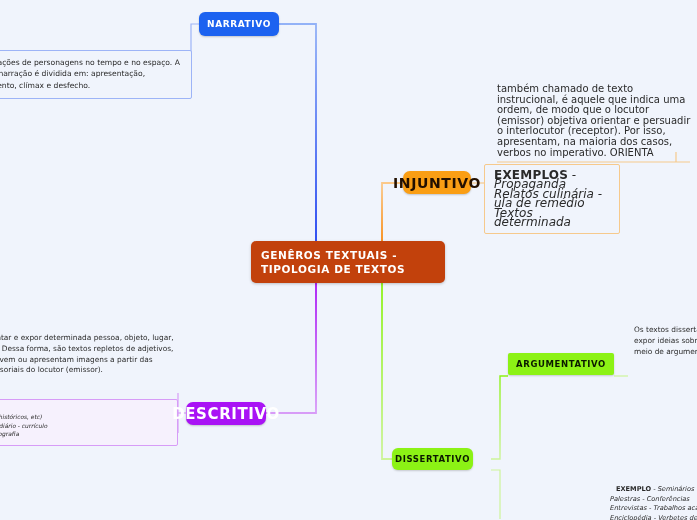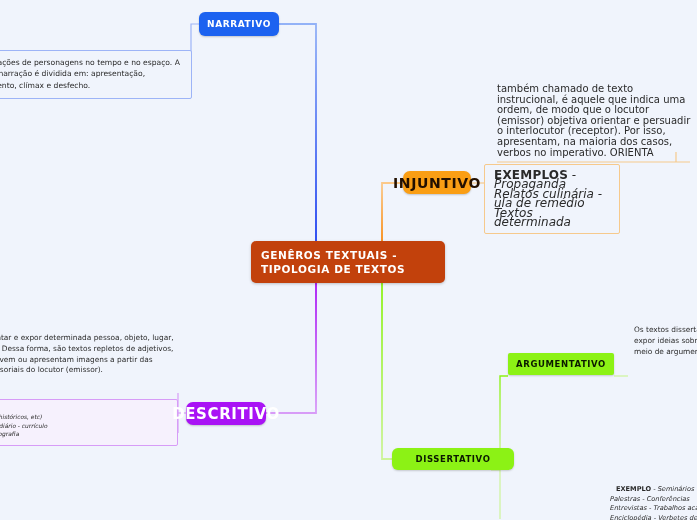--- a/index.html
+++ b/index.html
@@ -88,21 +88,21 @@
     height: 22px;
     background: #8cf215;
     color: #0b1a00;
     border-radius: 2px;
     font-size: 8.5px;
     box-shadow: 0 1px 2px rgba(0,0,0,0.18);
   }
   #node-dissertativo {
     left: 392px;
     top: 448px;
-    width: 122px;
+    width: 81px;
     height: 22px;
     background: #8cf215;
     color: #0b1a00;
     border-radius: 6px;
     font-size: 8.5px;
     box-shadow: 0 1px 2px rgba(0,0,0,0.18);
   }
   
   .note {
     position: absolute;

